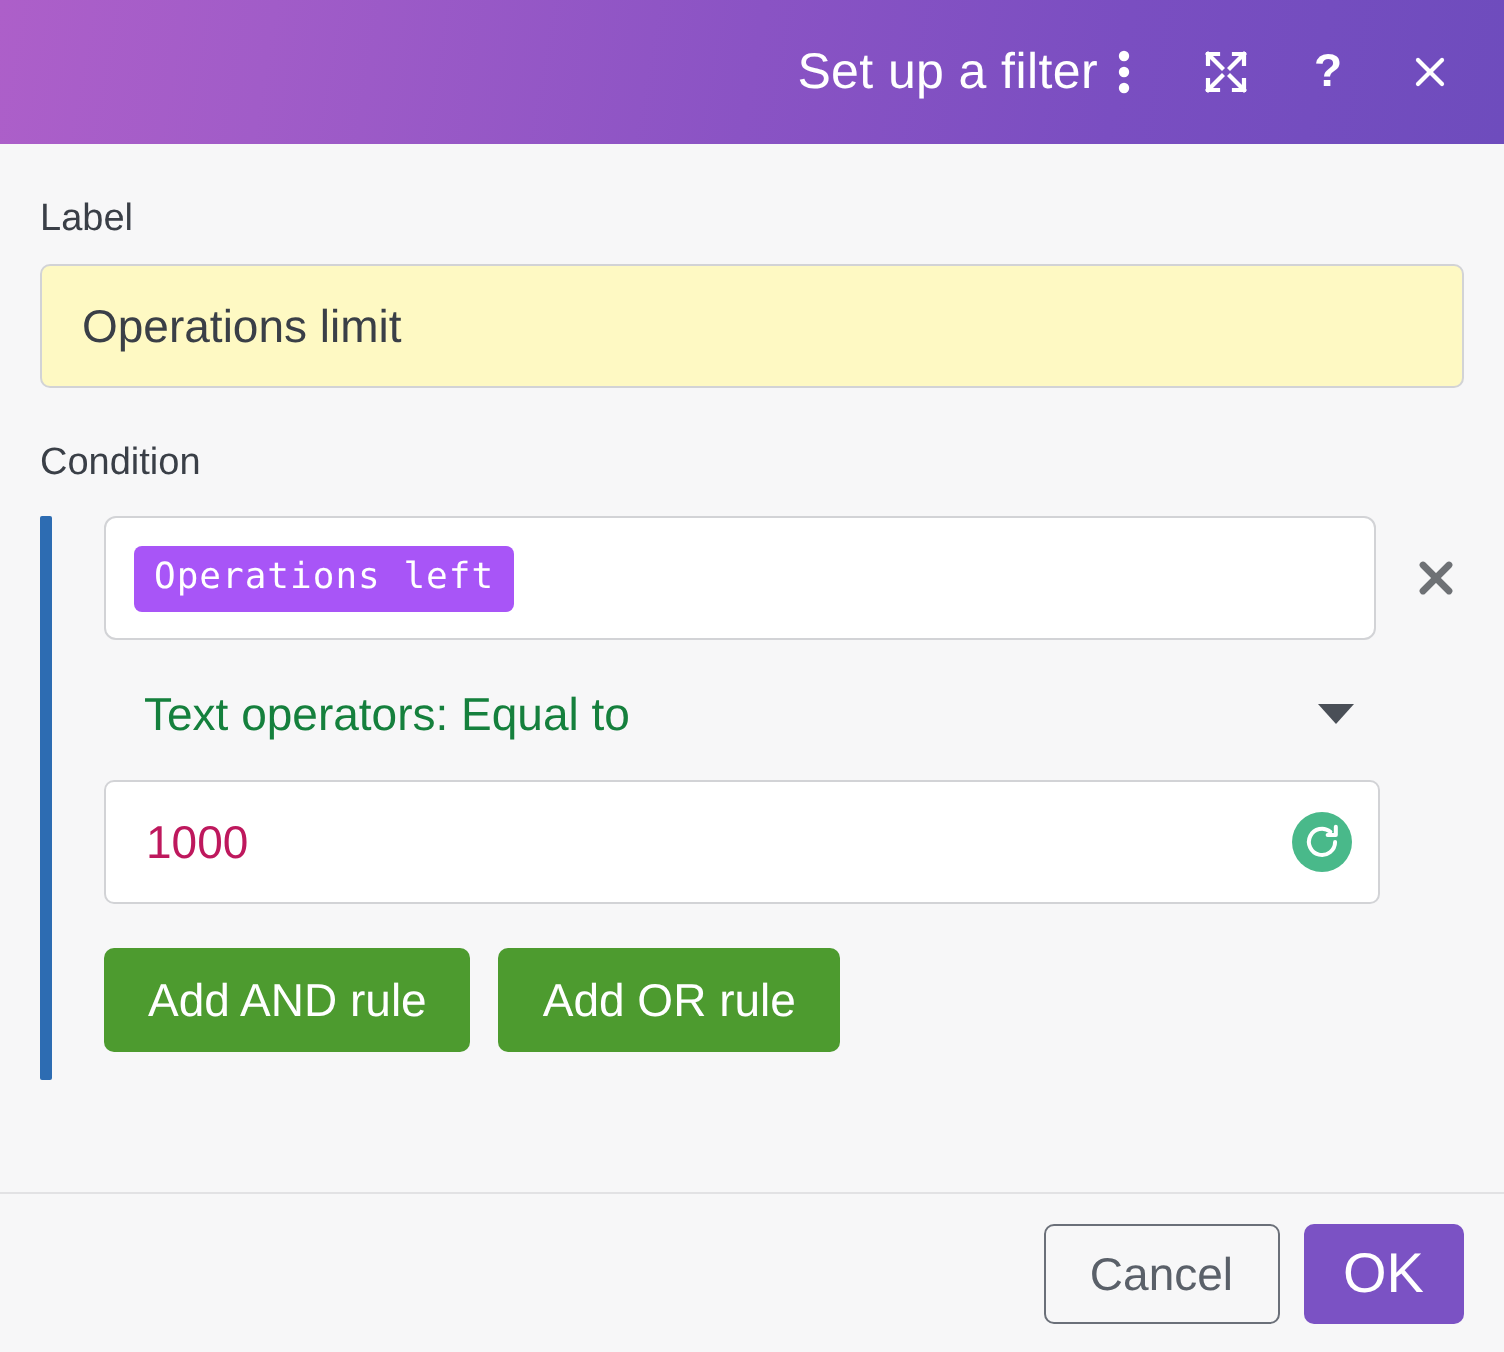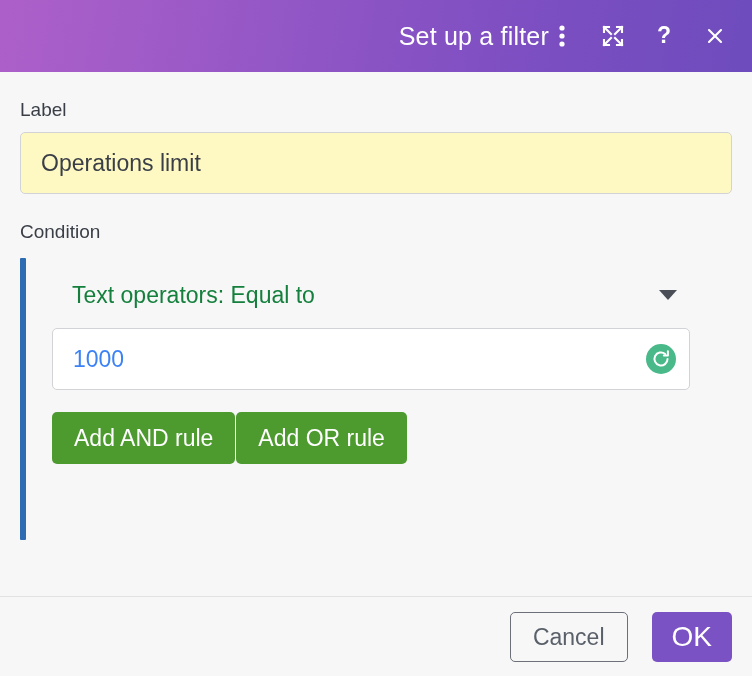--- a/index.html
+++ b/index.html
@@ -180,21 +180,21 @@
     margin-top: 8px;
   }
   #value-input {
     box-sizing: border-box;
     width: 638px;
     height: 62px;
     background: #ffffff;
     border: 1px solid #d2d3d6;
     border-radius: 5px;
     font-size: 23px;
-    color: #3b82f6;
+    color: #be185d;
     padding: 0 58px 0 20px;
     line-height: 60px;
     font-family: "Liberation Sans", sans-serif;
     outline: none;
     white-space: nowrap;
     overflow: hidden;
   }
   #value-reset {
     position: absolute;
     right: 14px;
@@ -207,21 +207,21 @@
     display: flex;
     align-items: center;
     justify-content: center;
     cursor: pointer;
   }
 
   
   #add-buttons {
     margin-top: 22px;
     display: flex;
-    gap: 1px;
+    gap: 14px;
   }
   .green-btn {
     background: #4d9b2f;
     color: #ffffff;
     border: none;
     border-radius: 5px;
     font-size: 23px;
     font-family: "Liberation Sans", sans-serif;
     height: 52px;
     padding: 0 22px;
@@ -231,21 +231,21 @@
 
   
   #footer {
     flex: 0 0 80px;
     border-top: 1px solid #e2e2e4;
     display: flex;
     align-items: center;
     justify-content: flex-end;
     padding: 0 20px 0 0;
     box-sizing: border-box;
-    gap: 24px;
+    gap: 12px;
     background: #f7f7f8;
   }
   #cancel-button {
     background: #f7f7f8;
     border: 1px solid #6b7079;
     border-radius: 5px;
     color: #5a6069;
     font-size: 23px;
     font-family: "Liberation Sans", sans-serif;
     height: 50px;
@@ -318,20 +318,31 @@
 
     <div class="field-label">Label</div>
 
     <input class="text-input" id="label-input" type="text" value="Operations limit" style="">
 
     <div class="field-label">Condition</div>
 
     <div id="condition-group">
       <div id="group-bar"></div>
 
+      <div class="rule-row">
+        <div class="chip-field">
+          <span class="chip">Operations left</span>
+        </div>
+        <div id="remove-rule" title="Remove rule">
+          <svg width="22" height="22" viewBox="0 0 22 22" stroke="#6e7175" stroke-width="3.4" stroke-linecap="round">
+            <path d="M4.5 4.5 L17.5 17.5"></path>
+            <path d="M17.5 4.5 L4.5 17.5"></path>
+          </svg>
+        </div>
+      </div>
 
       <div id="operator-row">
         <div id="operator-text">Text operators: Equal to</div>
         <div id="operator-caret">
           <svg width="20" height="12" viewBox="0 0 20 12">
             <path d="M1 1 L19 1 L10 11 Z" fill="#4a4f57"></path>
           </svg>
         </div>
       </div>
 

